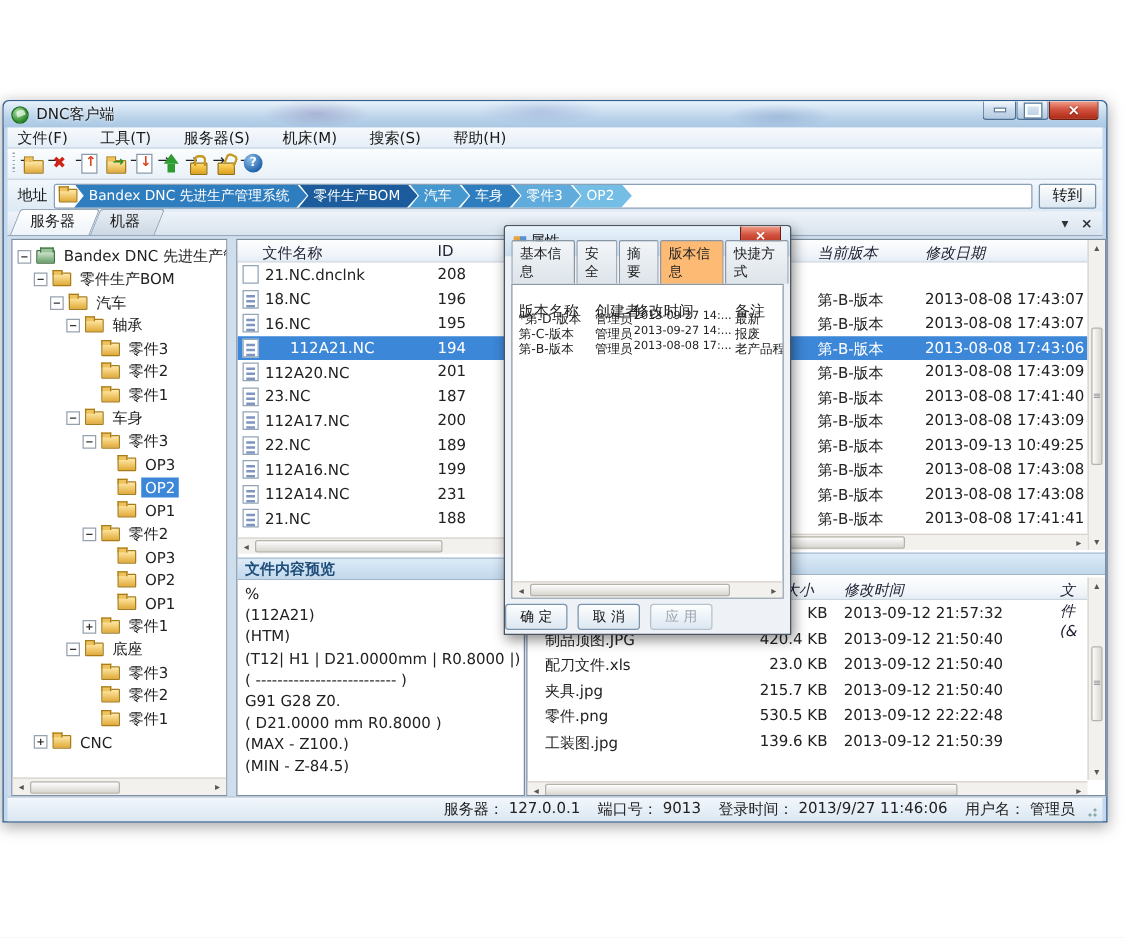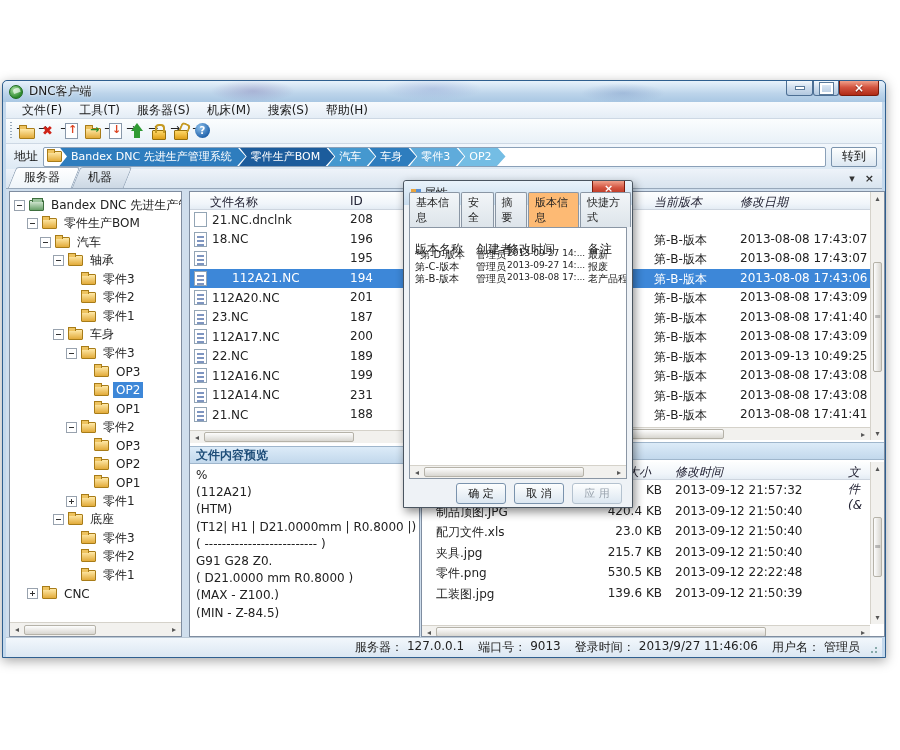--- a/index.html
+++ b/index.html
@@ -27,21 +27,21 @@
     background:linear-gradient(#f4f9fd,#cfdeee 45%,#b3c9e0); display:flex; align-items:center; justify-content:center;
     color:#3a5a7a; font-size:10px; }
   .wbtn.min { width:27px; } .wbtn.max { width:26px; }
   .wbtn.min::before { content:""; width:8px; height:2px; background:#fff; border:1px solid #5a7a9a; }
   .wbtn.max::before { content:""; width:9px; height:7px; background:transparent; border:2px solid #fff; outline:1px solid #5a7a9a; }
   .wbtn.close { width:40px; background:linear-gradient(#f0a08a,#d35440 45%,#b02b16); border-color:#7a1a0a;
     color:#fff; font-size:12px; font-weight:bold; text-shadow:0 1px 1px #701005; }
 
   .menubar { position:absolute; left:3px; right:3px; top:21px; height:17px;
     background:linear-gradient(#f7fafd,#e4edf6); border-bottom:1px solid #cdd8e4;
-    display:flex; align-items:center; padding-left:8px; gap:1px; }
+    display:flex; align-items:center; gap:10px; }
   .menu-item { padding:1px 8px; color:#1a1a1a; }
 
   .toolbar { position:absolute; left:3px; right:3px; top:38px; height:25px;
     background:linear-gradient(#fbfdfe,#e9f1f8); border-bottom:1px solid #cdd8e4;
     display:flex; align-items:center; padding-left:4px; }
   .tb-grip { width:5px; height:18px; margin-right:4px;
     background:repeating-linear-gradient(#9ab 0 1px, transparent 1px 3px); width:2px; }
   .tbicon { width:22px; height:20px; position:relative; display:inline-block; }
   [data-icon="new-folder"]::before, [data-icon="import-folder"]::before { content:""; position:absolute; left:3px; top:7px; width:14px; height:9px;
     background:linear-gradient(#ffe9a8,#e2ab3a); border:1px solid #a87c18; border-radius:1px; }
@@ -189,21 +189,21 @@
   .dlg-tabs { position:absolute; left:5px; top:26px; height:20px; display:flex; align-items:flex-end; }
   .dtab { padding:2px 6px; border:1px solid #8a96a4; border-bottom:none; background:linear-gradient(#f2f5f8,#dde4ea);
     border-radius:2px 2px 0 0; margin-right:1px; font-size:11px; color:#222; }
   .dtab.active { background:#fdba74; position:relative; top:1px; padding-bottom:3px; }
   .dlg-body { position:absolute; left:5px; right:5px; top:46px; height:252px; background:#fff; border:1px solid #8a96a4; overflow:hidden; }
   .dlg-cols .col { position:absolute; top:13px; font-size:12px; color:#222; white-space:nowrap; }
   .drow { position:absolute; font-size:10px; white-space:nowrap; height:12px; }
   .drow span { position:absolute; top:0; }
   .dv-name { left:5px; } .dv-creator { left:66px; } .dv-time { left:97px; font-size:9px; } .dv-note { left:178px; }
   .dlg-hscroll { bottom:0; top:auto; height:13px; }
-  .dlg-btns { position:absolute; left:0; right:0; top:302px; display:flex; gap:8px; padding-left:52px; }
+  .dlg-btns { position:absolute; left:0; right:0; top:302px; display:flex; gap:8px; }
   .dbtn { width:50px; height:21px; border:1px solid #7a93ad; border-radius:3px;
     background:linear-gradient(#fdfefe,#dce7f1); text-align:center; line-height:19px; color:#111; font-size:11px; }
   .dbtn.disabled { color:#9aa4ae; border-color:#b4c2cf; }
 </style>
 </head>
 <body>
 
 <div class="canvas">
   <div class="app">
 
@@ -432,20 +432,21 @@
             </div>
 
             <div class="frow" data-ficon="nc">
               <span class="fic"></span>
               <span class="fname">18.NC</span>
               <span class="fid">196</span>
             </div>
 
             <div class="frow" data-ficon="nc">
               <span class="fic"></span>
+              <span class="fname">16.NC</span>
               <span class="fid">195</span>
             </div>
 
             <div class="frow sel" data-ficon="nc">
               <span class="fic"></span>
               <span class="fname">112A21.NC</span>
               <span class="fid">194</span>
             </div>
 
             <div class="frow" data-ficon="nc">

